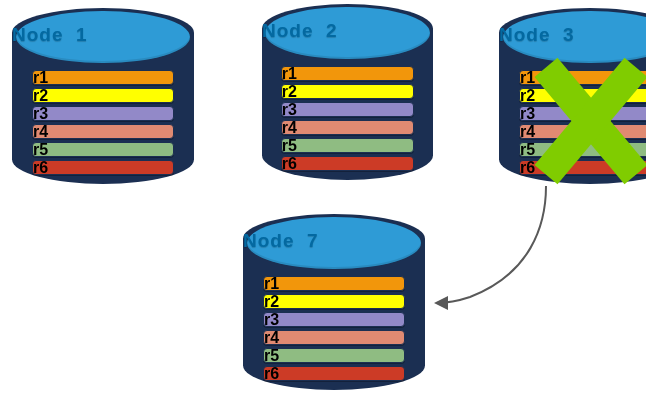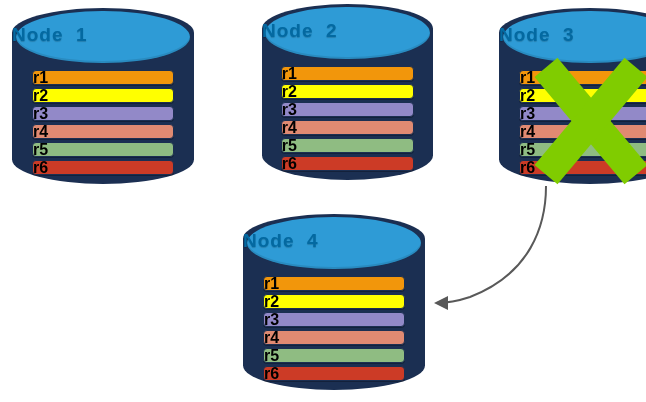--- a/index.html
+++ b/index.html
@@ -152,21 +152,21 @@
 
     <div class="x-mark" style="left:39px; top:44px; width:106px; height:138px;">
       <div class="x-bar a"></div>
       <div class="x-bar b"></div>
     </div>
   </div>
 
   <div class="node" style="left:243px; top:214px; width:182px; height:176px;">
     <div class="cyl-body"></div>
     <div class="cyl-top"></div>
-    <div class="node-title">Node  4</div>
+    <div class="node-title">Node  7</div>
     <div class="rows">
       <div class="row" style="background:#f2960b;">r1</div>
       <div class="row" style="background:#ffff00;">r2</div>
       <div class="row" style="background:#9289c8;">r3</div>
       <div class="row" style="background:#e08a72;">r4</div>
       <div class="row" style="background:#8fbc82;">r5</div>
       <div class="row" style="background:#cc3b26;">r6</div>
     </div>
   </div>
 

